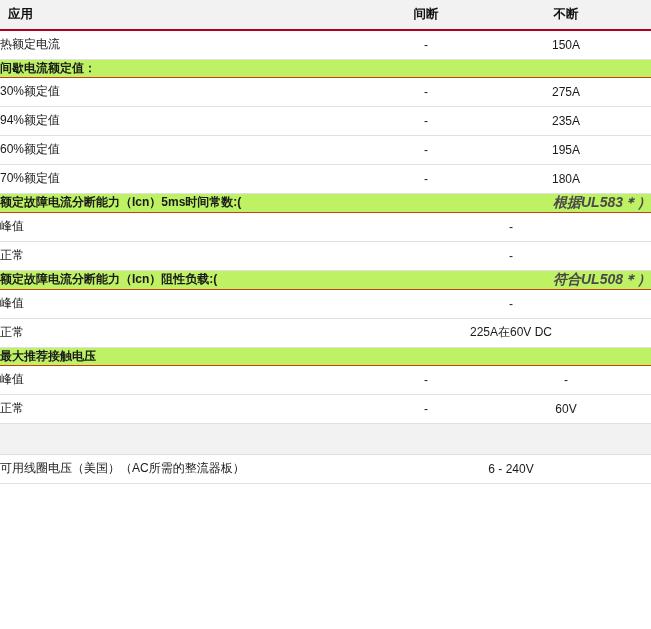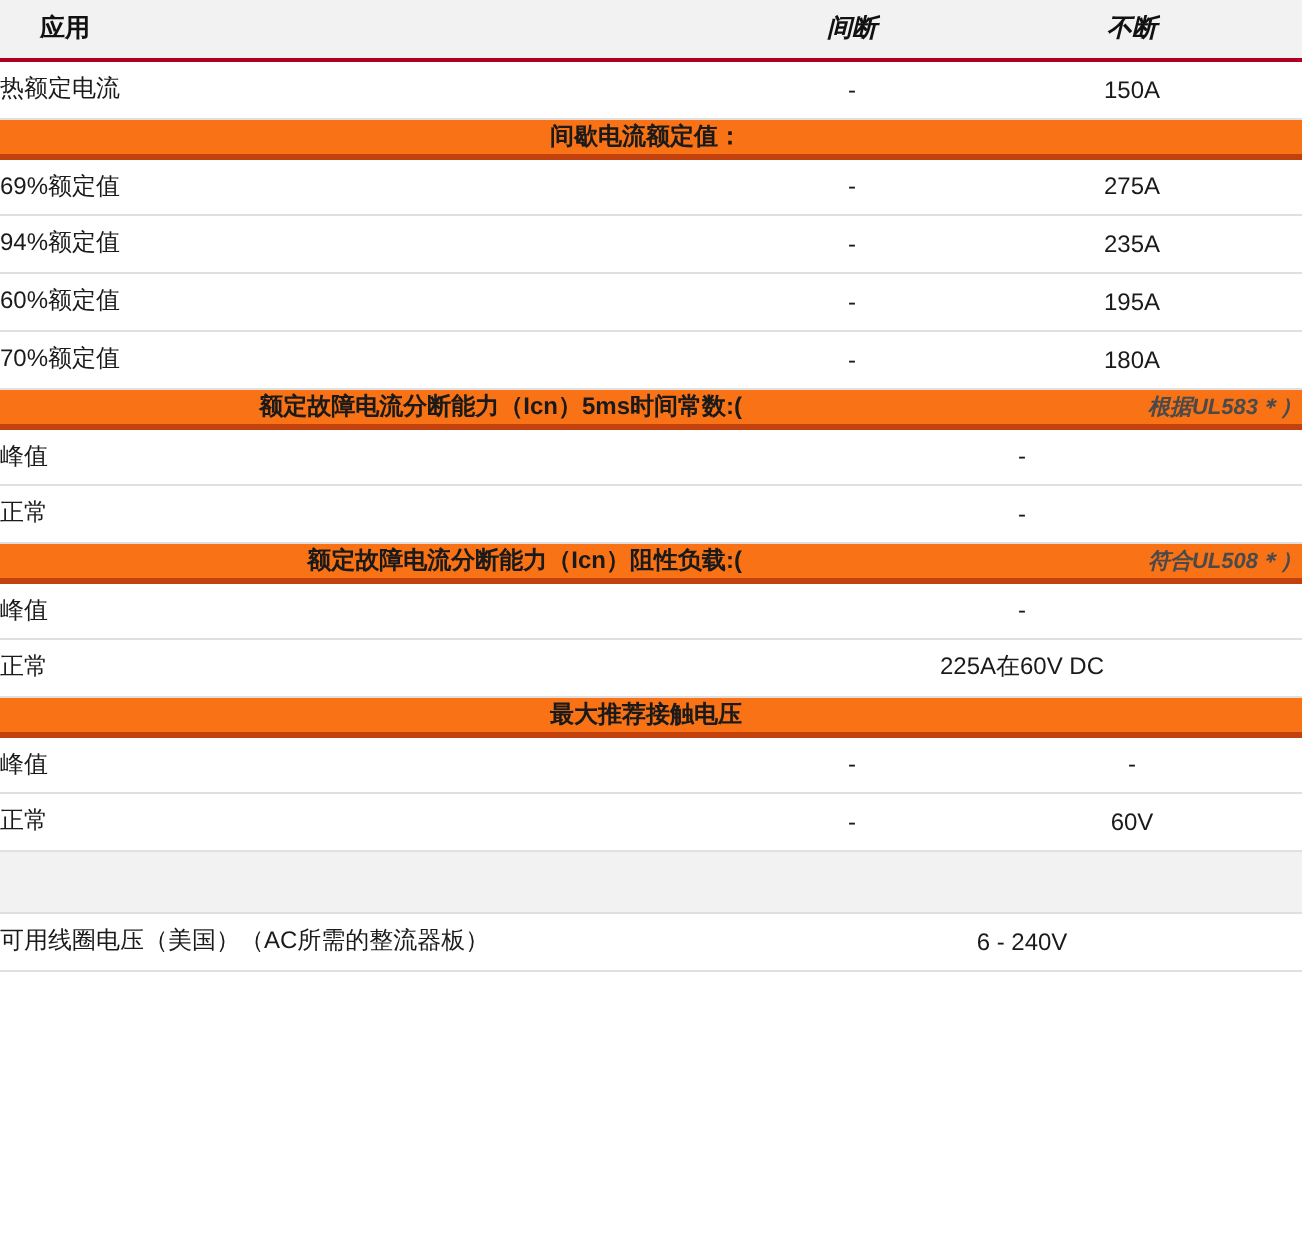--- a/index.html
+++ b/index.html
@@ -34,47 +34,46 @@
     background: #f2f2f2;
     height: 30px;
   }
   tr.header-row th {
     font-size: 12.5px;
     font-weight: bold;
     color: #111;
     text-align: left;
     border-bottom: 2px solid #b00020;
   }
-  tr.header-row th.col-app { padding-left: 20px; }
-  tr.header-row th.col-c { text-align: center; font-style: italic; }
+  tr.header-row th.col-app { padding-left: 8px; }
+  tr.header-row th.col-c { text-align: center; }
 
   tr.data-row { height: 29px; }
   tr.data-row td {
     border-bottom: 1px solid #e0e0e0;
   }
   td.label {
     padding-left: 8px;
     font-size: 12px;
     color: #1a1a1a;
   }
   td.val {
     text-align: center;
     font-size: 12px;
     color: #1a1a1a;
   }
   tr.section td {
-    background: #f97316;
+    background: #bef264;
     font-weight: bold;
-    border-bottom: 3px solid #c2410c;
-    text-align: right;
+    border-bottom: 1px solid #c2410c;
   }
   tr.section td.label { font-weight: bold; }
   .note {
     font-style: italic;
-    font-size: 11px;
+    font-size: 14px;
     color: #4a4a4a;
     text-align: right;
     padding-right: 10px;
     white-space: nowrap;
   }
   td.indent {
     padding-left: 26px;
   }
   tr.spacer td {
     height: 30px;
@@ -109,21 +108,21 @@
       <td class="val">150A</td>
     </tr>
 
     <tr class="section">
       <td class="label">间歇电流额定值：</td>
       <td></td>
       <td></td>
     </tr>
 
     <tr class="data-row">
-      <td class="label">69%额定值</td>
+      <td class="label">30%额定值</td>
       <td class="val">-</td>
       <td class="val">275A</td>
     </tr>
     <tr class="data-row">
       <td class="label">94%额定值</td>
       <td class="val">-</td>
       <td class="val">235A</td>
     </tr>
     <tr class="data-row">
       <td class="label">60%额定值</td>

